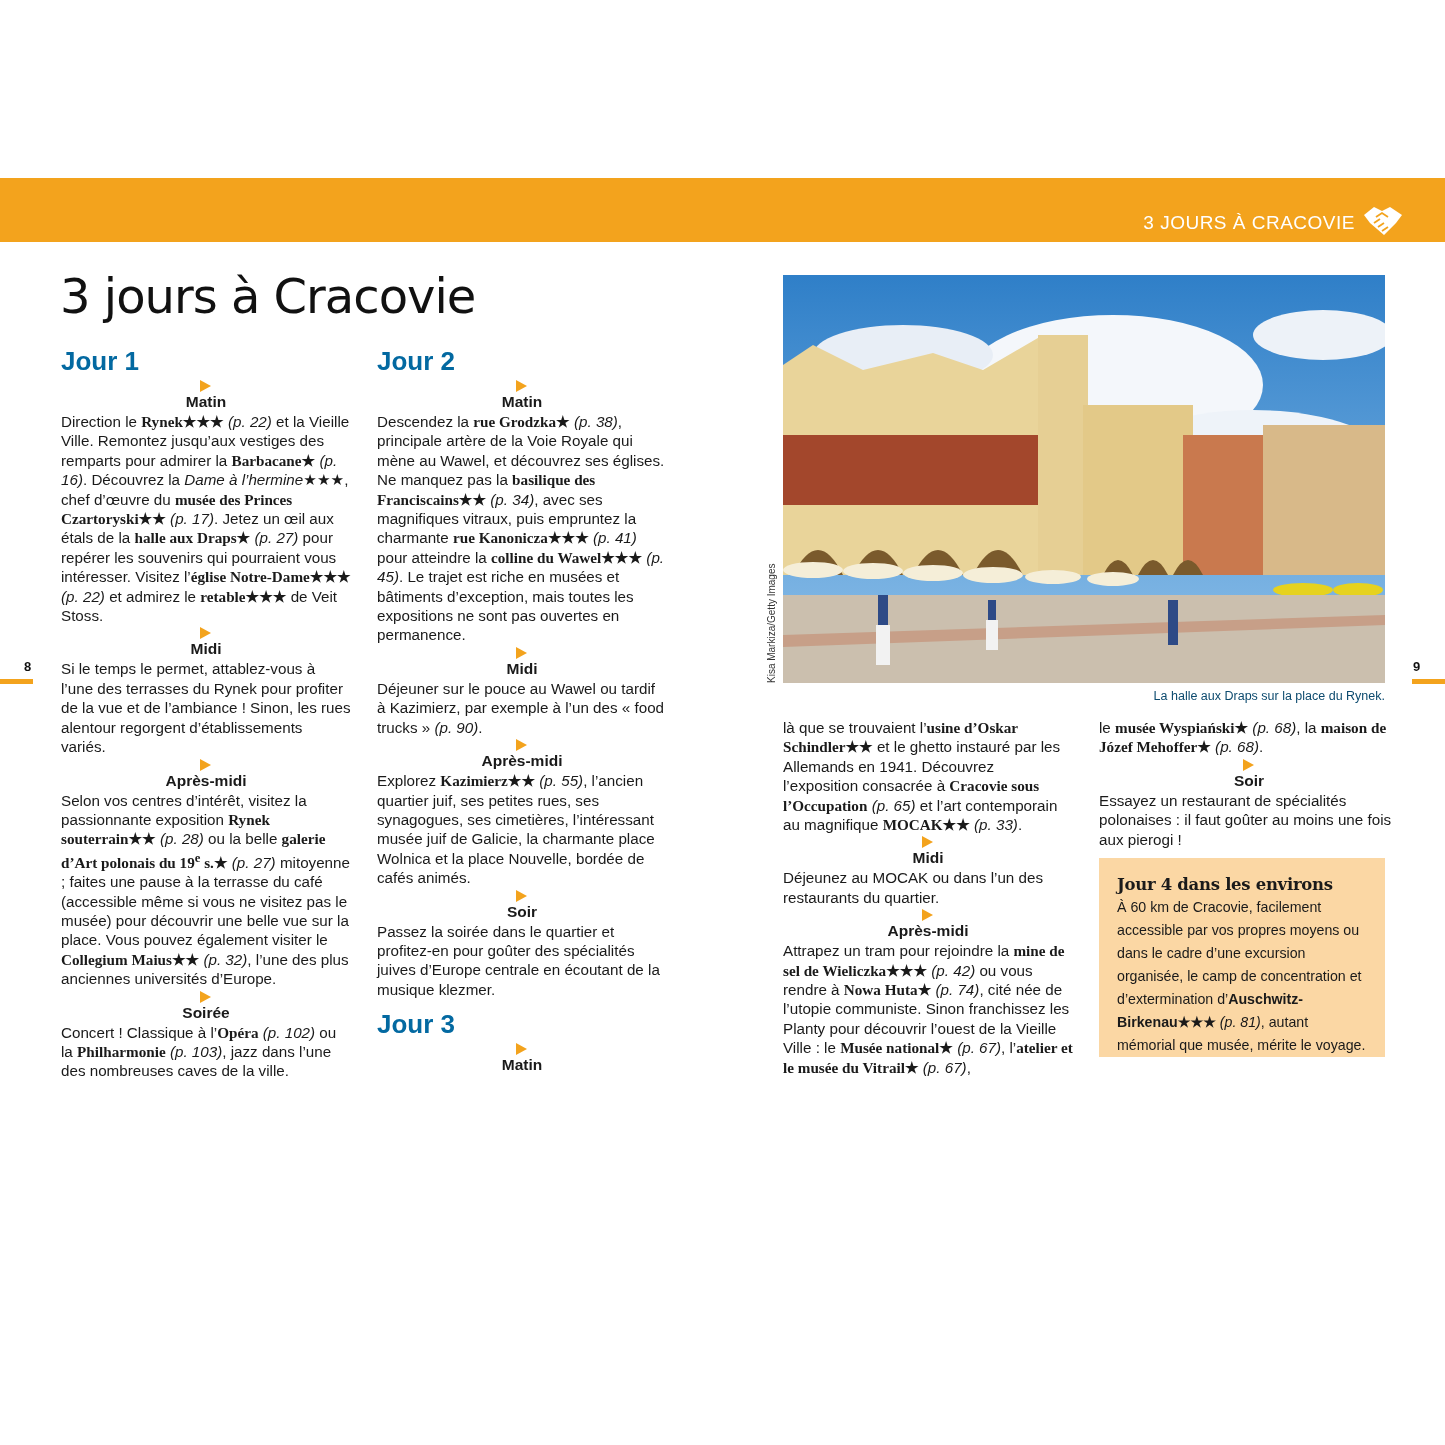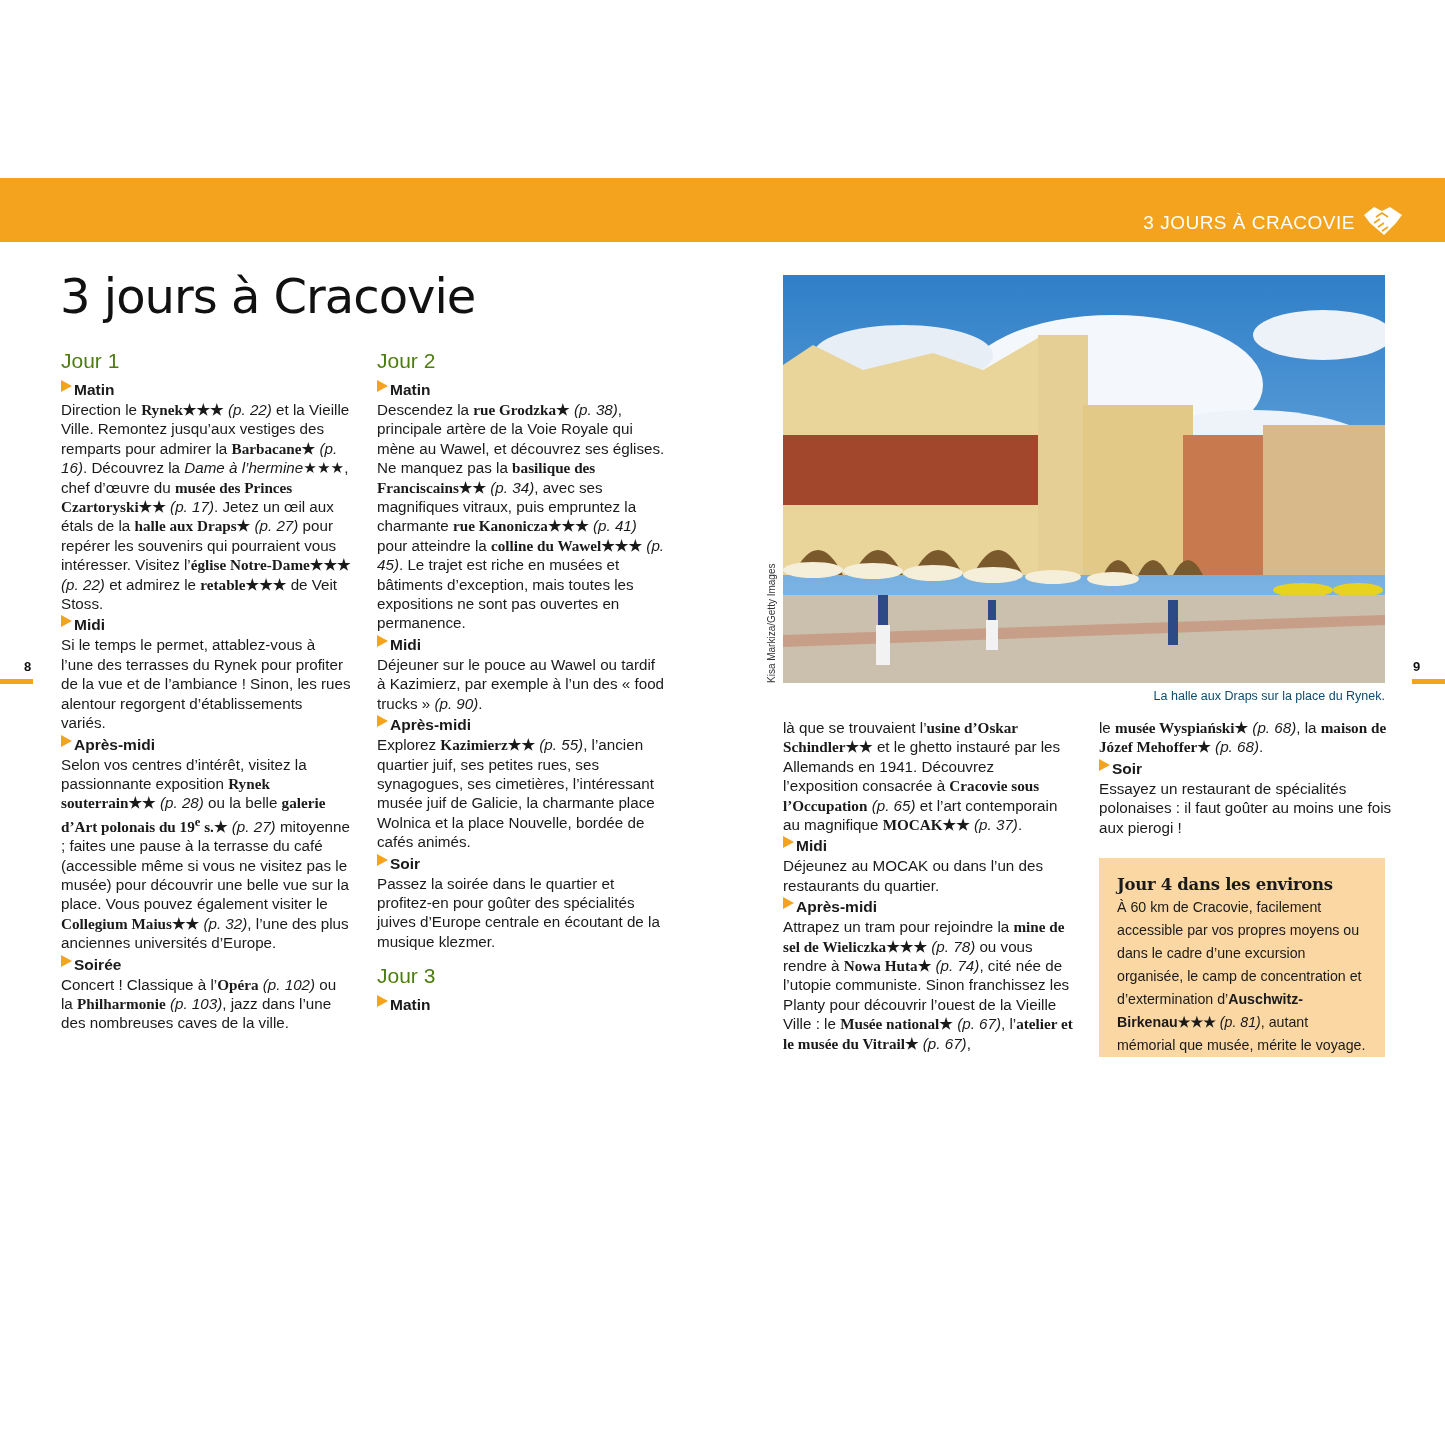--- a/index.html
+++ b/index.html
@@ -23,25 +23,25 @@
     font-family: "DejaVu Sans", sans-serif; letter-spacing: -1px;
   }
 
   .col { position: absolute; width: 290px; font-size: 15.2px; line-height: 19.4px; color: #1a1a1a; }
   .col-1 { left: 61px; top: 348px; }
   .col-2 { left: 377px; top: 348px; }
   .col-3 { left: 783px; top: 718px; }
   .col-4 { left: 1099px; top: 718px; width: 300px; }
 
   .day-title {
-    font-size: 21px; font-weight: normal; color: #4d7c0f;
+    font-size: 26px; font-weight: bold; color: #0369a1;
     margin-bottom: 6px; line-height: 26px;
   }
   .day-title.spaced { margin-top: 12px; }
-  .slot { font-weight: bold; font-size: 15.5px; display: flex; margin-top: 2px; line-height: 20px; }
+  .slot { font-weight: bold; font-size: 15.5px; display: flex; align-items: center; margin-top: 2px; line-height: 20px; flex-direction: column; }
   .slot .arrow {
     width: 0; height: 0; border-top: 6px solid transparent; border-bottom: 6px solid transparent;
     border-left: 11px solid #f3a31d; margin-right: 2px;
   }
   .para { margin-bottom: 2px; }
   .para b { font-weight: bold; font-family: Liberation Serif, serif; }
   .para i { font-style: italic; }
 
   .photo {
     position: absolute; left: 783px; top: 275px; width: 602px; height: 408px;
@@ -197,31 +197,31 @@
     <g fill="#f2f2f2">
         <rect x="93" y="350" width="14" height="40"></rect>
         <rect x="203" y="345" width="12" height="30"></rect>
       </g>
   </svg>
 </div>
 <div class="credit">Kisa Markiza/Getty Images</div>
 <div class="caption">La halle aux Draps sur la place du Rynek.</div>
 
 <div class="col col-3">
-  <div class="para">là que se trouvaient l’<b>usine d’Oskar Schindler★★</b> et le ghetto instauré par les Allemands en 1941. Découvrez l’exposition consacrée à <b>Cracovie sous l’Occupation</b> <i>(p. 65)</i> et l’art contemporain au magnifique <b>MOCAK★★</b> <i>(p. 37)</i>.</div>
+  <div class="para">là que se trouvaient l’<b>usine d’Oskar Schindler★★</b> et le ghetto instauré par les Allemands en 1941. Découvrez l’exposition consacrée à <b>Cracovie sous l’Occupation</b> <i>(p. 65)</i> et l’art contemporain au magnifique <b>MOCAK★★</b> <i>(p. 33)</i>.</div>
   <div class="slot">
       <span class="arrow"></span>
       <span>Midi</span>
     </div>
   <div class="para">Déjeunez au MOCAK ou dans l’un des restaurants du quartier.</div>
   <div class="slot">
       <span class="arrow"></span>
       <span>Après-midi</span>
     </div>
-  <div class="para">Attrapez un tram pour rejoindre la <b>mine de sel de Wieliczka★★★</b> <i>(p. 78)</i> ou vous rendre à <b>Nowa Huta★</b> <i>(p. 74)</i>, cité née de l’utopie communiste. Sinon franchissez les Planty pour découvrir l’ouest de la Vieille Ville : le <b>Musée national★</b> <i>(p. 67)</i>, l’<b>atelier et le musée du Vitrail★</b> <i>(p. 67)</i>,</div>
+  <div class="para">Attrapez un tram pour rejoindre la <b>mine de sel de Wieliczka★★★</b> <i>(p. 42)</i> ou vous rendre à <b>Nowa Huta★</b> <i>(p. 74)</i>, cité née de l’utopie communiste. Sinon franchissez les Planty pour découvrir l’ouest de la Vieille Ville : le <b>Musée national★</b> <i>(p. 67)</i>, l’<b>atelier et le musée du Vitrail★</b> <i>(p. 67)</i>,</div>
 </div>
 
 <div class="col col-4">
   <div class="para">le <b>musée Wyspiański★</b> <i>(p. 68)</i>, la <b>maison de Józef Mehoffer★</b> <i>(p. 68)</i>.</div>
   <div class="slot">
       <span class="arrow"></span>
       <span>Soir</span>
     </div>
   <div class="para">Essayez un restaurant de spécialités polonaises : il faut goûter au moins une fois aux pierogi !</div>
 </div>

